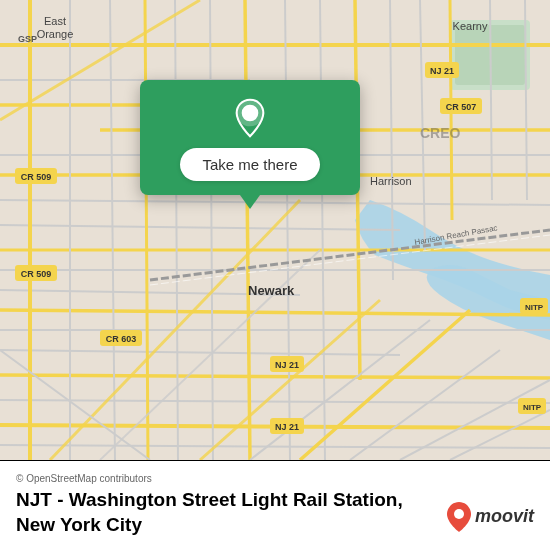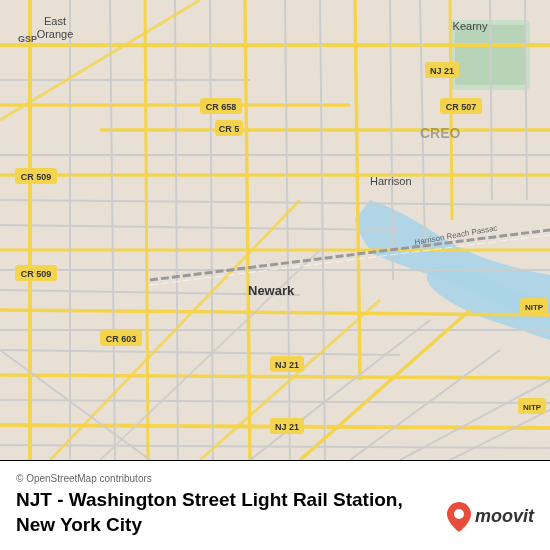--- a/index.html
+++ b/index.html
@@ -228,20 +228,29 @@
     <text x="370" y="185" font-size="11" fill="#444" font-weight="500">Harrison</text>
 
     <text x="248" y="295" font-size="13" fill="#333" font-weight="600">Newark</text>
 
     <text x="415" y="245" font-size="8" fill="#666" transform="rotate(-10,415,245)">Harrison Reach Passac</text>
 
     <text x="420" y="138" font-size="14" fill="#444" font-weight="700" opacity="0.4">CREO</text>
   </svg>
 
   
+  <div id="popup">
+
+    <svg class="pin-icon" viewBox="0 0 40 48">
+      <circle cx="20" cy="18" r="16" fill="white" opacity="0.25"></circle>
+      <circle cx="20" cy="18" r="10" fill="white"></circle>
+      <path d="M20 2 C10 2 4 10 4 18 C4 30 20 46 20 46 C20 46 36 30 36 18 C36 10 30 2 20 2Z" fill="none" stroke="white" stroke-width="2.5"></path>
+    </svg>
+    <button id="take-me-there-btn">Take me there</button>
+  </div>
 </div>
 
 <div id="info-bar">
   <div id="info-text">
     <div id="openstreetmap-credit">© OpenStreetMap contributors</div>
     <div id="station-name">NJT - Washington Street Light Rail Station, New York City</div>
   </div>
   <div id="moovit-logo">
 
     <svg width="28" height="32" viewBox="0 0 28 32">

